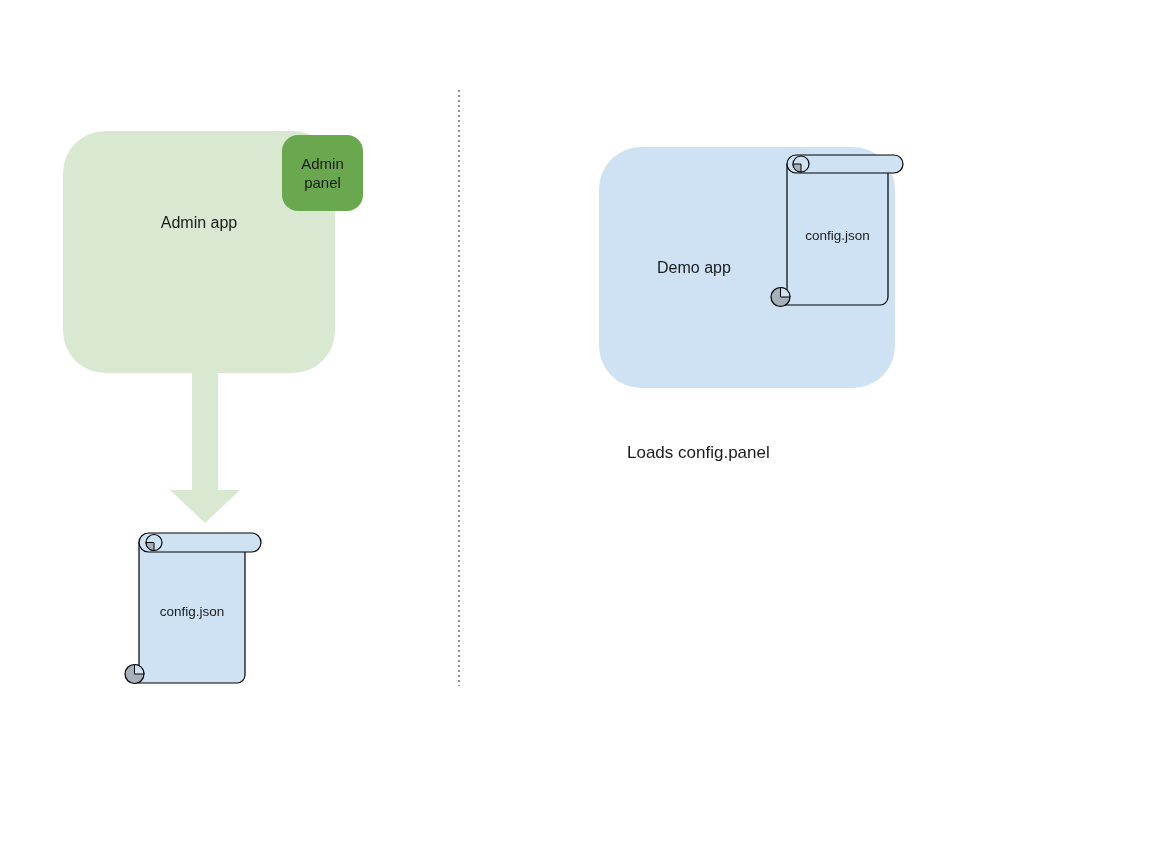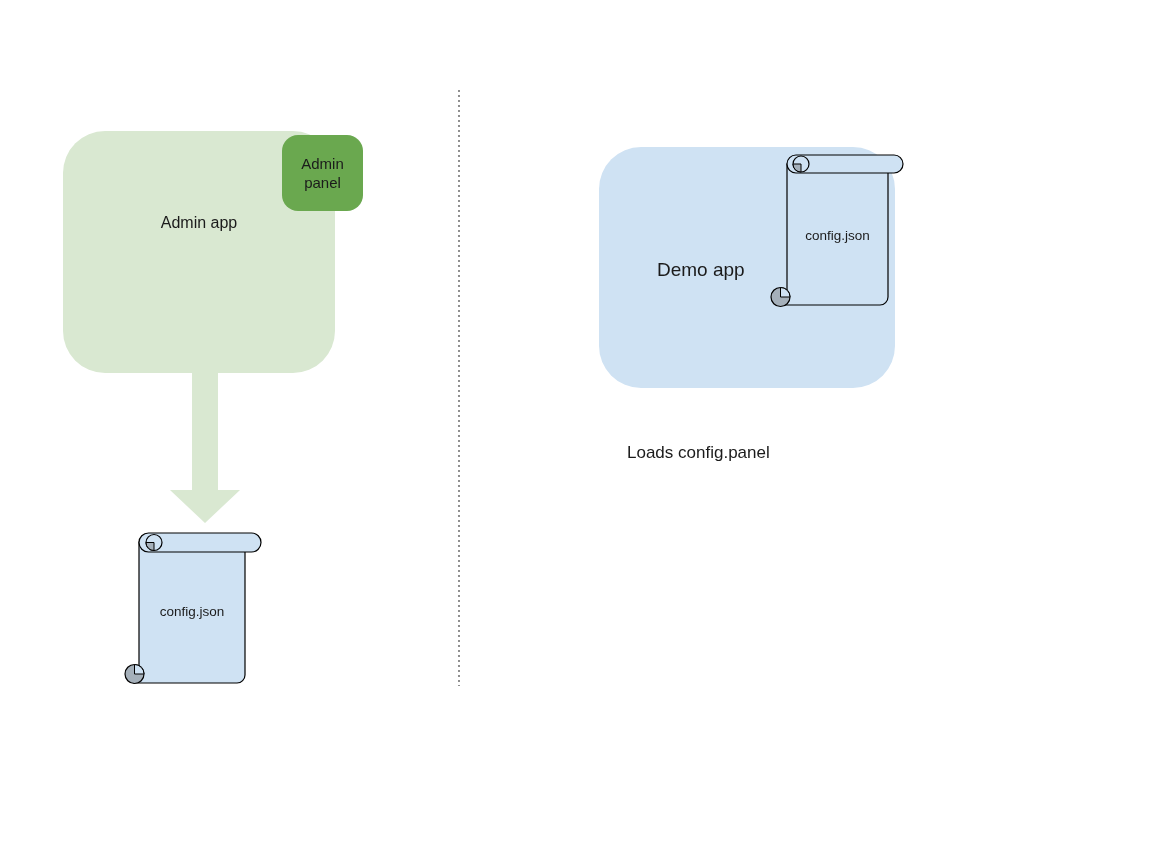--- a/index.html
+++ b/index.html
@@ -47,21 +47,21 @@
   .divider{
     left:458px;top:90px;width:2px;height:596px;
     background-image:repeating-linear-gradient(to bottom,#8f8f8f 0 2px,transparent 2px 5px);
   }
   
   .demo-app{
     left:599px;top:147px;width:296px;height:241px;
     background:#cfe2f3;border-radius:42px;
   }
   .demo-app-label{
-    left:657px;top:259px;font-size:19px;white-space:nowrap;
+    left:657px;top:259px;font-size:16px;white-space:nowrap;
   }
   .scroll-label-right{
     left:787px;top:228px;width:101px;
     text-align:center;font-size:13.5px;
   }
   .loads-caption{
     left:627px;top:443px;font-size:17px;white-space:nowrap;
   }
 </style>
 </head>

